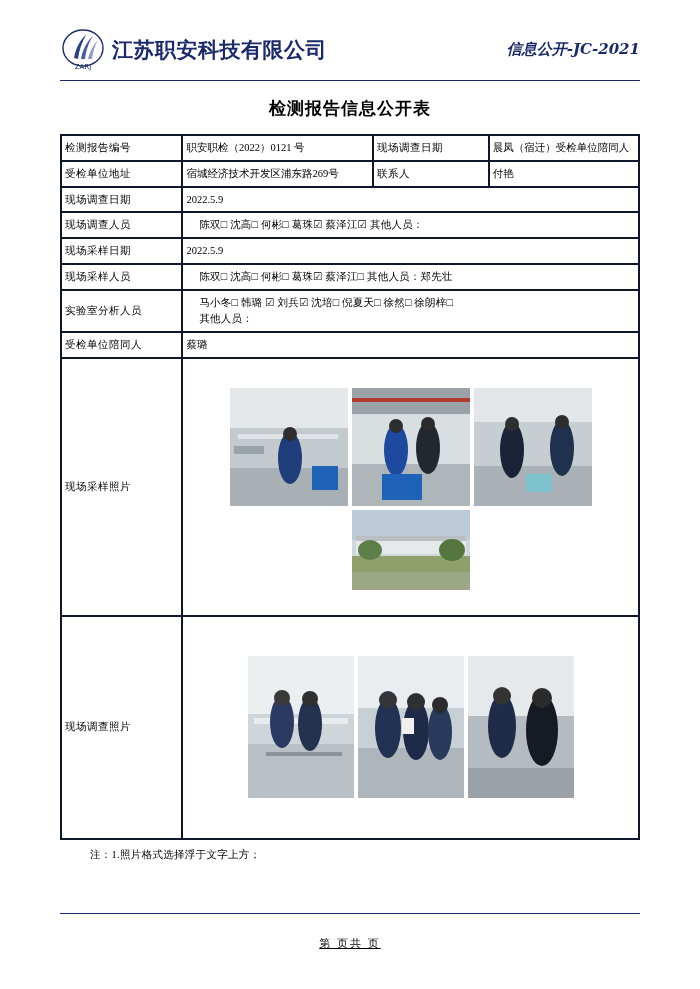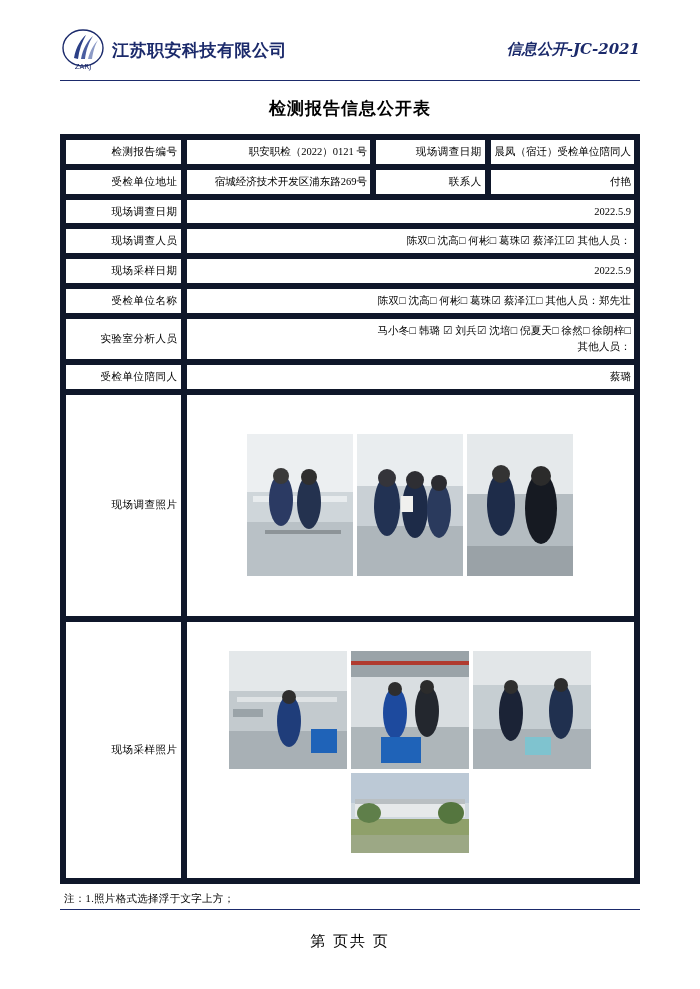--- a/index.html
+++ b/index.html
@@ -42,21 +42,21 @@
   }
   .logo-wrap {
     width: 46px;
     height: 44px;
     position: relative;
     text-decoration: underline;
   }
   .logo-wrap svg { display: block; }
   .brand-name {
     font-family: "DejaVu Serif", "Liberation Serif", serif;
-    font-size: 17px;
+    font-size: 21px;
     font-weight: bold;
     color: #1b2a6b;
     letter-spacing: 0.5px;
     white-space: nowrap;
   }
   .doc-code {
     font-family: "DejaVu Serif", "Liberation Serif", serif;
     font-size: 15px;
     font-weight: bold;
     color: #1b2a6b;
@@ -81,24 +81,24 @@
 
   
   table.main {
     width: 100%;
     border-collapse: collapse;
     table-layout: fixed;
     font-size: 10.5px;
     color: #000;
   }
   table.main td {
-    border: 6px solid #0f172a;
+    border: 2px solid #0f172a;
     padding: 4px 3px;
     vertical-align: middle;
-    text-align: right;
+    text-align: left;
     line-height: 1.5;
   }
   td.label {
     letter-spacing: 0.5px;
     white-space: nowrap;
   }
   .members {
     text-align: left;
     padding-left: 16px !important;
     letter-spacing: 0.2px;
@@ -124,36 +124,38 @@
     border: 0;
   }
   .ph svg { display:block; width:100%; height:100%; }
 
   
   .note {
     font-size: 10.5px;
     margin-top: 8px;
     padding-left: 4px;
     letter-spacing: 0.3px;
+    margin-left: 26px;
   }
   .footer {
     position: absolute;
     left: 60px;
     right: 60px;
     bottom: 38px;
   }
   .footer-rule {
     border-top: 1.2px solid #1b2a6b;
   }
   .footer-text {
     text-align: center;
-    font-size: 15px;
+    font-size: 11px;
     color: #000;
     margin-top: 22px;
     letter-spacing: 2px;
+    text-decoration: underline;
   }
 </style>
 </head>
 <body>
 
 <div class="page">
   <div class="content">
 
     <div class="doc-header">
       <div class="brand">
@@ -200,33 +202,95 @@
         </tr>
         <tr>
           <td class="label">现场调查人员</td>
           <td class="members" colspan="3">陈双□  沈高□  何彬□  葛珠☑  蔡泽江☑  其他人员：</td>
         </tr>
         <tr>
           <td class="label">现场采样日期</td>
           <td colspan="3">2022.5.9</td>
         </tr>
         <tr>
-          <td class="label">受检单位名称</td>
+          <td class="label">现场采样人员</td>
           <td class="members" colspan="3">陈双□  沈高□  何彬□  葛珠☑  蔡泽江□  其他人员：郑先壮</td>
         </tr>
         <tr>
           <td class="label">实验室分析人员</td>
           <td class="members" colspan="3">
             <span>马小冬□  韩璐 ☑  刘兵☑  沈培□  倪夏天□  徐然□  徐朗梓□</span>
             <span class="line2">其他人员：</span>
           </td>
         </tr>
         <tr>
           <td class="label">受检单位陪同人</td>
           <td colspan="3">蔡璐</td>
+        </tr>
+
+        <tr>
+          <td class="label">现场采样照片</td>
+          <td colspan="3" class="photo-cell" style="height:240px">
+            <div class="photo-row-2">
+              <div class="ph" style="width:118px;height:118px">
+                <svg viewBox="0 0 118 118" xmlns="http://www.w3.org/2000/svg">
+                  <rect width="118" height="118" fill="#cfd6da"></rect>
+                  <rect width="118" height="40" fill="#e4e8ea"></rect>
+                  <rect y="40" width="118" height="40" fill="#c3cace"></rect>
+                  <rect y="80" width="118" height="38" fill="#a8b0b5"></rect>
+                  <rect x="8" y="46" width="100" height="5" fill="#dfe3e5"></rect>
+                  <ellipse cx="60" cy="70" rx="12" ry="26" fill="#1f3d7a"></ellipse>
+                  <circle cx="60" cy="46" r="7" fill="#2e2e2e"></circle>
+                  <rect x="82" y="78" width="26" height="24" fill="#1f63b8"></rect>
+                  <rect x="4" y="58" width="30" height="8" fill="#9aa3a8"></rect>
+                </svg>
+              </div>
+              <div class="ph" style="width:118px;height:118px">
+                <svg viewBox="0 0 118 118" xmlns="http://www.w3.org/2000/svg">
+                  <rect width="118" height="118" fill="#c8d0d4"></rect>
+                  <rect width="118" height="26" fill="#9aa3a8"></rect>
+                  <rect x="0" y="10" width="118" height="4" fill="#b03a2e"></rect>
+                  <rect y="26" width="118" height="50" fill="#d9dee1"></rect>
+                  <rect y="76" width="118" height="42" fill="#aeb6ba"></rect>
+                  <ellipse cx="44" cy="62" rx="12" ry="26" fill="#1d4a9e"></ellipse>
+                  <circle cx="44" cy="38" r="7" fill="#2e2e2e"></circle>
+                  <ellipse cx="76" cy="60" rx="12" ry="26" fill="#23272e"></ellipse>
+                  <circle cx="76" cy="36" r="7" fill="#2b2b2b"></circle>
+                  <rect x="30" y="86" width="40" height="26" fill="#1f63b8"></rect>
+                </svg>
+              </div>
+              <div class="ph" style="width:118px;height:118px">
+                <svg viewBox="0 0 118 118" xmlns="http://www.w3.org/2000/svg">
+                  <rect width="118" height="118" fill="#ccd3d7"></rect>
+                  <rect width="118" height="34" fill="#e2e6e8"></rect>
+                  <rect y="34" width="118" height="44" fill="#c6ced2"></rect>
+                  <rect y="78" width="118" height="40" fill="#aab2b7"></rect>
+                  <ellipse cx="38" cy="62" rx="12" ry="28" fill="#1b2336"></ellipse>
+                  <circle cx="38" cy="36" r="7" fill="#2f2f2f"></circle>
+                  <ellipse cx="88" cy="60" rx="12" ry="28" fill="#20304f"></ellipse>
+                  <circle cx="88" cy="34" r="7" fill="#2d2d2d"></circle>
+                  <rect x="52" y="86" width="26" height="18" fill="#7fc3cf"></rect>
+                </svg>
+              </div>
+            </div>
+            <div class="photo-row-3">
+              <div class="ph" style="width:118px;height:80px">
+                <svg viewBox="0 0 118 80" xmlns="http://www.w3.org/2000/svg">
+                  <rect width="118" height="80" fill="#cfd8de"></rect>
+                  <rect width="118" height="30" fill="#bcc9d6"></rect>
+                  <rect x="4" y="26" width="110" height="18" fill="#e6e9ea"></rect>
+                  <rect x="4" y="26" width="110" height="5" fill="#b9bfc2"></rect>
+                  <rect y="46" width="118" height="34" fill="#8fa06a"></rect>
+                  <rect y="62" width="118" height="18" fill="#9ca885"></rect>
+                  <ellipse cx="18" cy="40" rx="12" ry="10" fill="#5f7f4a"></ellipse>
+                  <ellipse cx="100" cy="40" rx="13" ry="11" fill="#55763f"></ellipse>
+                </svg>
+              </div>
+            </div>
+          </td>
         </tr>
 
         <tr>
           <td class="label">现场调查照片</td>
           <td colspan="3" class="photo-cell" style="height:205px">
             <div class="photo-row-1">
               <div class="ph" style="width:106px;height:142px">
                 <svg viewBox="0 0 106 142" xmlns="http://www.w3.org/2000/svg">
                   <rect width="106" height="142" fill="#dfe3e6"></rect>
                   <rect y="0" width="106" height="58" fill="#eceff1"></rect>
@@ -263,82 +327,20 @@
                   <ellipse cx="34" cy="70" rx="14" ry="32" fill="#1e2c49"></ellipse>
                   <circle cx="34" cy="40" r="9" fill="#333"></circle>
                   <ellipse cx="74" cy="74" rx="16" ry="36" fill="#161a22"></ellipse>
                   <circle cx="74" cy="42" r="10" fill="#2b2b2b"></circle>
                   <rect x="0" y="112" width="106" height="30" fill="#9aa2a7"></rect>
                 </svg>
               </div>
             </div>
           </td>
         </tr>
-
-        <tr>
-          <td class="label">现场采样照片</td>
-          <td colspan="3" class="photo-cell" style="height:240px">
-            <div class="photo-row-2">
-              <div class="ph" style="width:118px;height:118px">
-                <svg viewBox="0 0 118 118" xmlns="http://www.w3.org/2000/svg">
-                  <rect width="118" height="118" fill="#cfd6da"></rect>
-                  <rect width="118" height="40" fill="#e4e8ea"></rect>
-                  <rect y="40" width="118" height="40" fill="#c3cace"></rect>
-                  <rect y="80" width="118" height="38" fill="#a8b0b5"></rect>
-                  <rect x="8" y="46" width="100" height="5" fill="#dfe3e5"></rect>
-                  <ellipse cx="60" cy="70" rx="12" ry="26" fill="#1f3d7a"></ellipse>
-                  <circle cx="60" cy="46" r="7" fill="#2e2e2e"></circle>
-                  <rect x="82" y="78" width="26" height="24" fill="#1f63b8"></rect>
-                  <rect x="4" y="58" width="30" height="8" fill="#9aa3a8"></rect>
-                </svg>
-              </div>
-              <div class="ph" style="width:118px;height:118px">
-                <svg viewBox="0 0 118 118" xmlns="http://www.w3.org/2000/svg">
-                  <rect width="118" height="118" fill="#c8d0d4"></rect>
-                  <rect width="118" height="26" fill="#9aa3a8"></rect>
-                  <rect x="0" y="10" width="118" height="4" fill="#b03a2e"></rect>
-                  <rect y="26" width="118" height="50" fill="#d9dee1"></rect>
-                  <rect y="76" width="118" height="42" fill="#aeb6ba"></rect>
-                  <ellipse cx="44" cy="62" rx="12" ry="26" fill="#1d4a9e"></ellipse>
-                  <circle cx="44" cy="38" r="7" fill="#2e2e2e"></circle>
-                  <ellipse cx="76" cy="60" rx="12" ry="26" fill="#23272e"></ellipse>
-                  <circle cx="76" cy="36" r="7" fill="#2b2b2b"></circle>
-                  <rect x="30" y="86" width="40" height="26" fill="#1f63b8"></rect>
-                </svg>
-              </div>
-              <div class="ph" style="width:118px;height:118px">
-                <svg viewBox="0 0 118 118" xmlns="http://www.w3.org/2000/svg">
-                  <rect width="118" height="118" fill="#ccd3d7"></rect>
-                  <rect width="118" height="34" fill="#e2e6e8"></rect>
-                  <rect y="34" width="118" height="44" fill="#c6ced2"></rect>
-                  <rect y="78" width="118" height="40" fill="#aab2b7"></rect>
-                  <ellipse cx="38" cy="62" rx="12" ry="28" fill="#1b2336"></ellipse>
-                  <circle cx="38" cy="36" r="7" fill="#2f2f2f"></circle>
-                  <ellipse cx="88" cy="60" rx="12" ry="28" fill="#20304f"></ellipse>
-                  <circle cx="88" cy="34" r="7" fill="#2d2d2d"></circle>
-                  <rect x="52" y="86" width="26" height="18" fill="#7fc3cf"></rect>
-                </svg>
-              </div>
-            </div>
-            <div class="photo-row-3">
-              <div class="ph" style="width:118px;height:80px">
-                <svg viewBox="0 0 118 80" xmlns="http://www.w3.org/2000/svg">
-                  <rect width="118" height="80" fill="#cfd8de"></rect>
-                  <rect width="118" height="30" fill="#bcc9d6"></rect>
-                  <rect x="4" y="26" width="110" height="18" fill="#e6e9ea"></rect>
-                  <rect x="4" y="26" width="110" height="5" fill="#b9bfc2"></rect>
-                  <rect y="46" width="118" height="34" fill="#8fa06a"></rect>
-                  <rect y="62" width="118" height="18" fill="#9ca885"></rect>
-                  <ellipse cx="18" cy="40" rx="12" ry="10" fill="#5f7f4a"></ellipse>
-                  <ellipse cx="100" cy="40" rx="13" ry="11" fill="#55763f"></ellipse>
-                </svg>
-              </div>
-            </div>
-          </td>
-        </tr>
       </tbody>
     </table>
 
     <div class="note">注：1.照片格式选择浮于文字上方；</div>
   </div>
 
   <div class="footer">
     <div class="footer-rule"></div>
     <div class="footer-text">第  页共   页</div>
   </div>

